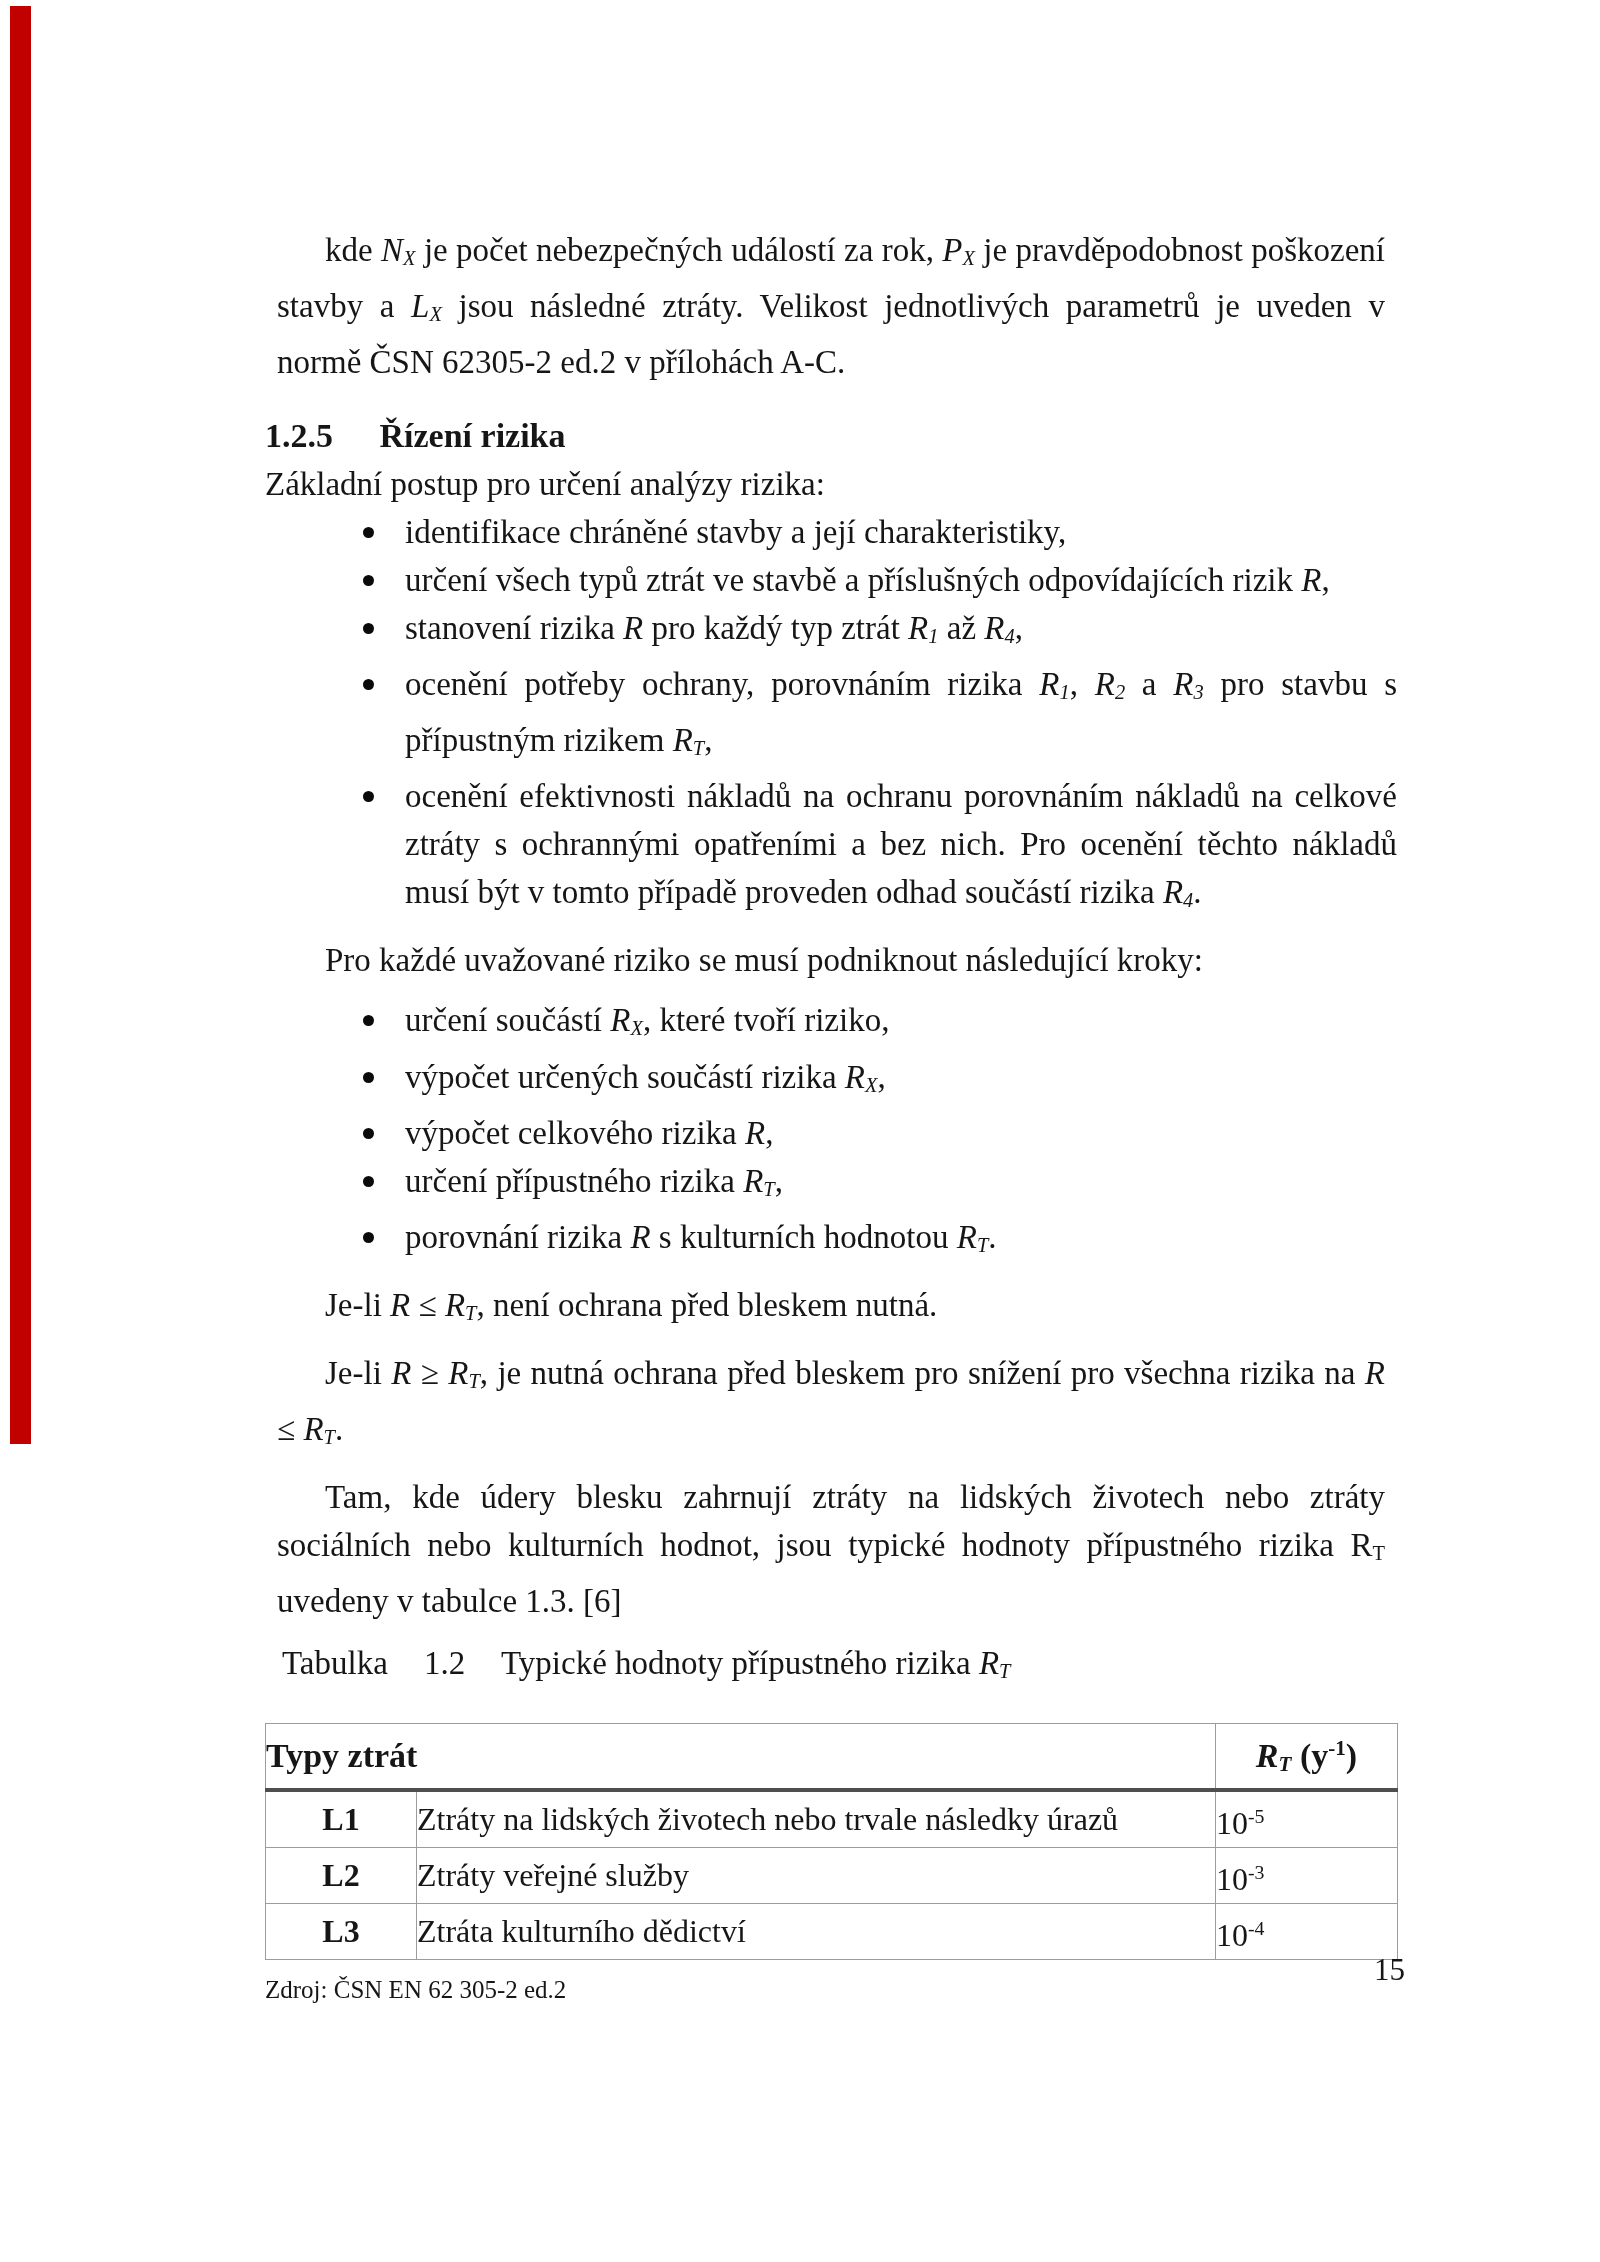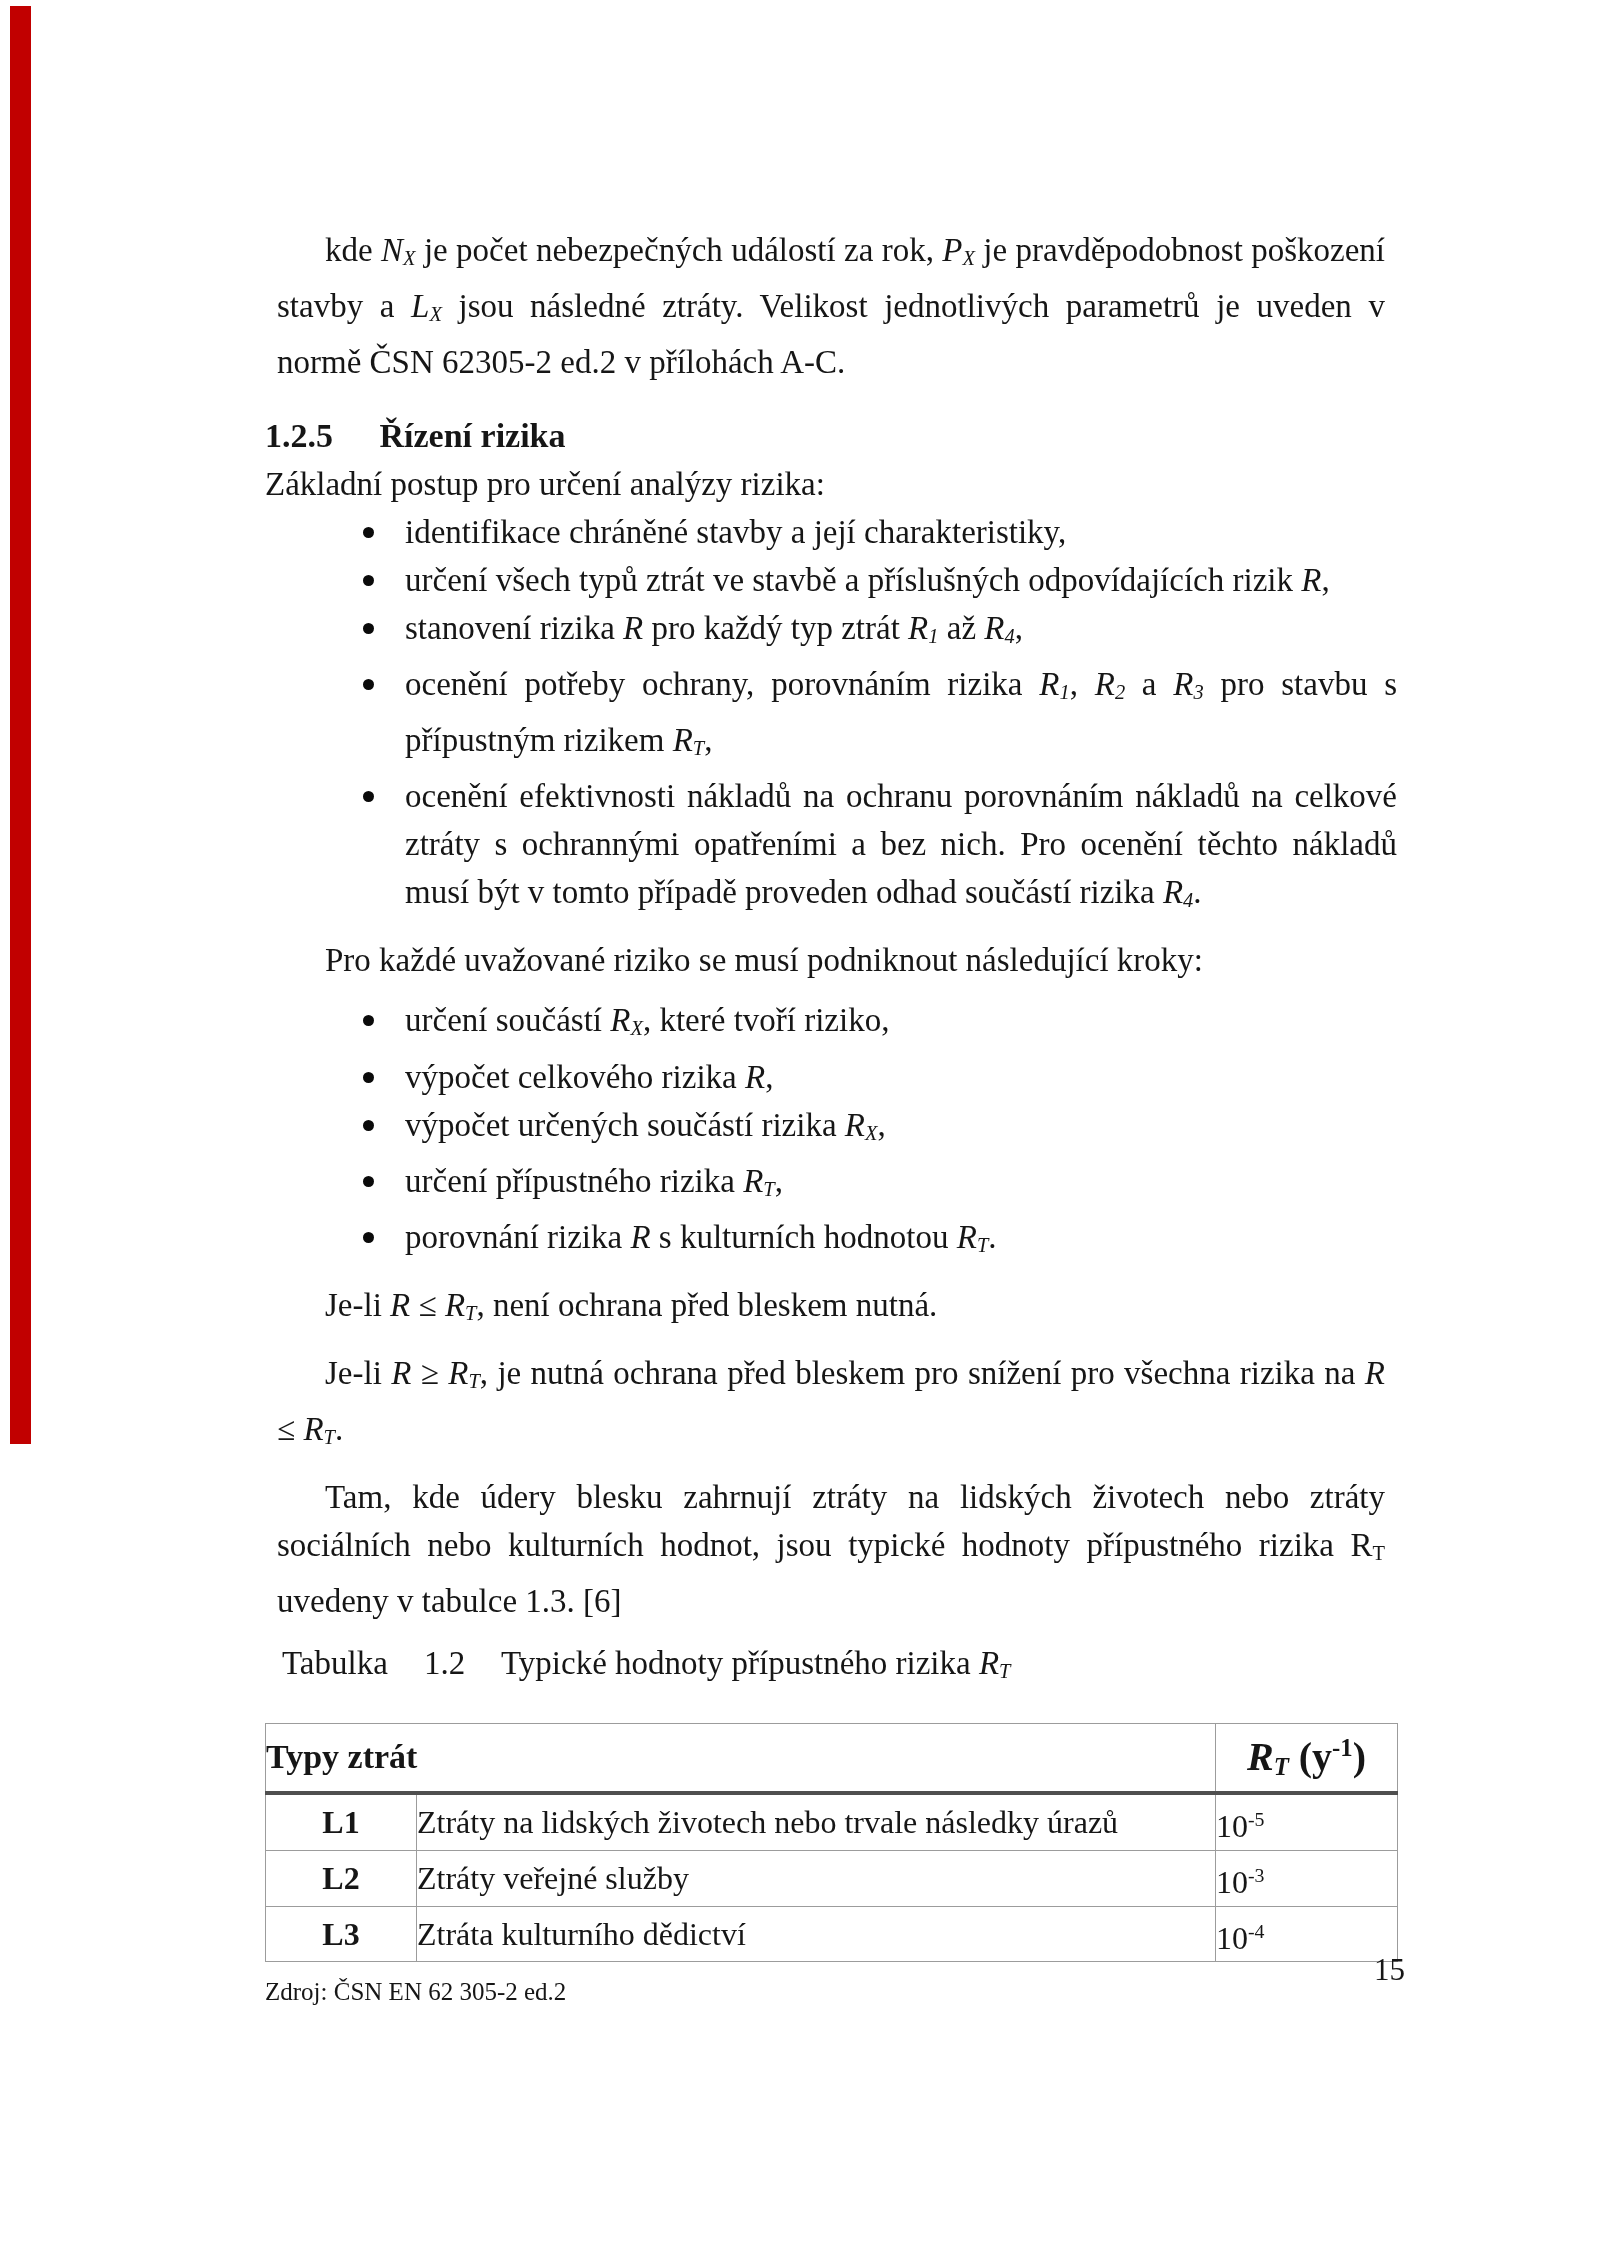--- a/index.html
+++ b/index.html
@@ -26,21 +26,21 @@
   .caption{margin:14px 0 0 17px;text-align:left;text-indent:0;}
   .capw{margin-right:28px;}
   table.rt{border-collapse:collapse;table-layout:fixed;width:1132px;margin-top:28px;
     font-size:32px;}
   table.rt col.c1{width:151px;} table.rt col.c2{width:799px;} table.rt col.c3{width:182px;}
   table.rt th,table.rt td{border:1px solid #9c9c9c;overflow:hidden;white-space:nowrap;
     vertical-align:middle;padding:0;}
   table.rt thead th{height:45px;border-bottom:4px solid #4f4f4f;}
   table.rt tbody td{height:44px;}
   th.th-left{text-align:left;padding-left:66px;font-size:34px;font-weight:bold;}
-  th.th-rt{text-align:center;font-size:40px;}
+  th.th-rt{text-align:center;font-size:34px;}
   td.code{text-align:center;font-weight:bold;}
   td.desc{text-align:left;padding-left:56px;}
   td.val{text-align:left;}
   .source{margin:8px 0 0 0;font-size:25px;line-height:44px;text-align:left;text-indent:0;}
   .page-num{position:absolute;left:1374px;top:1952px;font-size:31px;}
 </style>
 </head>
 <body>
 
 <div class="red-bar" style="background: rgb(193, 0, 0);"></div>
@@ -61,22 +61,22 @@
     <li><span>určení všech typů ztrát ve stavbě a příslušných odpovídajících rizik </span><span class="seg-i">R</span><span>,</span></li>
     <li><span>stanovení rizika </span><span class="seg-i">R</span><span> pro každý typ ztrát </span><span class="seg-i">R</span><span class="seg-i seg-s">1</span><span> až </span><span class="seg-i">R</span><span class="seg-i seg-s">4</span><span>,</span></li>
     <li><span>ocenění potřeby ochrany, porovnáním rizika </span><span class="seg-i">R</span><span class="seg-i seg-s">1</span><span>, </span><span class="seg-i">R</span><span class="seg-i seg-s">2</span><span> a </span><span class="seg-i">R</span><span class="seg-i seg-s">3</span><span> pro stavbu s přípustným rizikem </span><span class="seg-i">R</span><span class="seg-i seg-s">T</span><span>,</span></li>
     <li><span>ocenění efektivnosti nákladů na ochranu porovnáním nákladů na celkové ztráty s ochrannými opatřeními a bez nich. Pro ocenění těchto nákladů musí být v tomto případě proveden odhad součástí rizika </span><span class="seg-i">R</span><span class="seg-i seg-s">4</span><span>.</span></li>
   </ul>
 
   <p class="para">Pro každé uvažované riziko se musí podniknout následující kroky:</p>
 
   <ul class="blist">
     <li><span>určení součástí </span><span class="seg-i">R</span><span class="seg-i seg-s">X</span><span>, které tvoří riziko,</span></li>
+    <li><span>výpočet určených součástí rizika </span><span class="seg-i">R</span><span class="seg-i seg-s">X</span><span>,</span></li>
     <li><span>výpočet celkového rizika </span><span class="seg-i">R</span><span>,</span></li>
-    <li><span>výpočet určených součástí rizika </span><span class="seg-i">R</span><span class="seg-i seg-s">X</span><span>,</span></li>
     <li><span>určení přípustného rizika </span><span class="seg-i">R</span><span class="seg-i seg-s">T</span><span>,</span></li>
     <li><span>porovnání rizika </span><span class="seg-i">R</span><span> s kulturních hodnotou </span><span class="seg-i">R</span><span class="seg-i seg-s">T</span><span>.</span></li>
   </ul>
 
   <p class="para"><span>Je-li </span><span class="seg-i">R</span><span> ≤ </span><span class="seg-i">R</span><span class="seg-i seg-s">T</span><span>, není ochrana před bleskem nutná.</span></p>
   <p class="para"><span>Je-li </span><span class="seg-i">R</span><span> ≥ </span><span class="seg-i">R</span><span class="seg-i seg-s">T</span><span>, je nutná ochrana před bleskem pro snížení pro všechna rizika na </span><span class="seg-i">R</span><span> ≤ </span><span class="seg-i">R</span><span class="seg-i seg-s">T</span><span>.</span></p>
   <p class="para"><span>Tam, kde údery blesku zahrnují ztráty na lidských životech nebo ztráty sociálních nebo kulturních hodnot, jsou typické hodnoty přípustného rizika R</span><span class="seg-s">T</span><span> uvedeny v tabulce 1.3. [6]</span></p>
 
   <p class="caption">
     <span class="capw">Tabulka</span>

